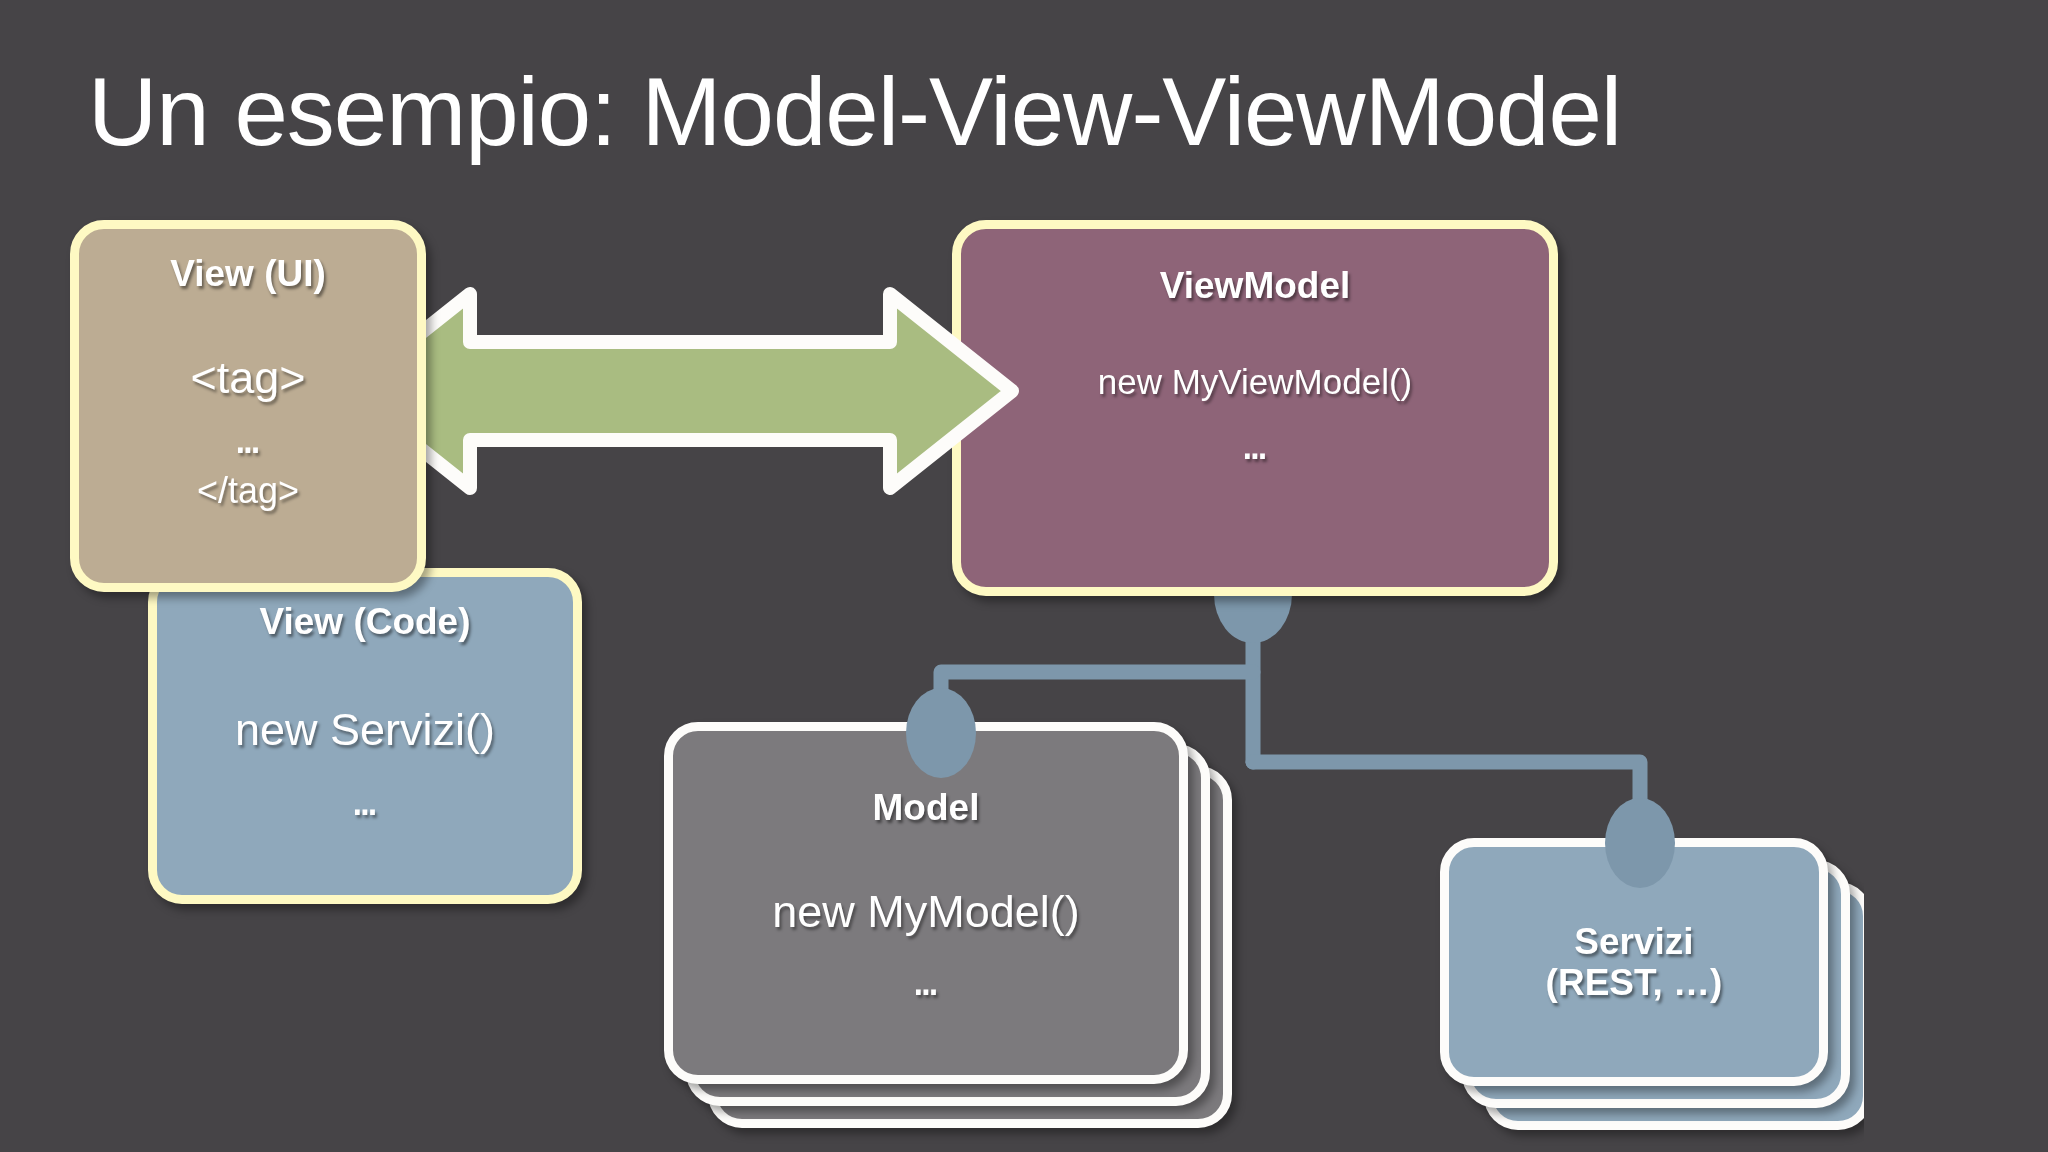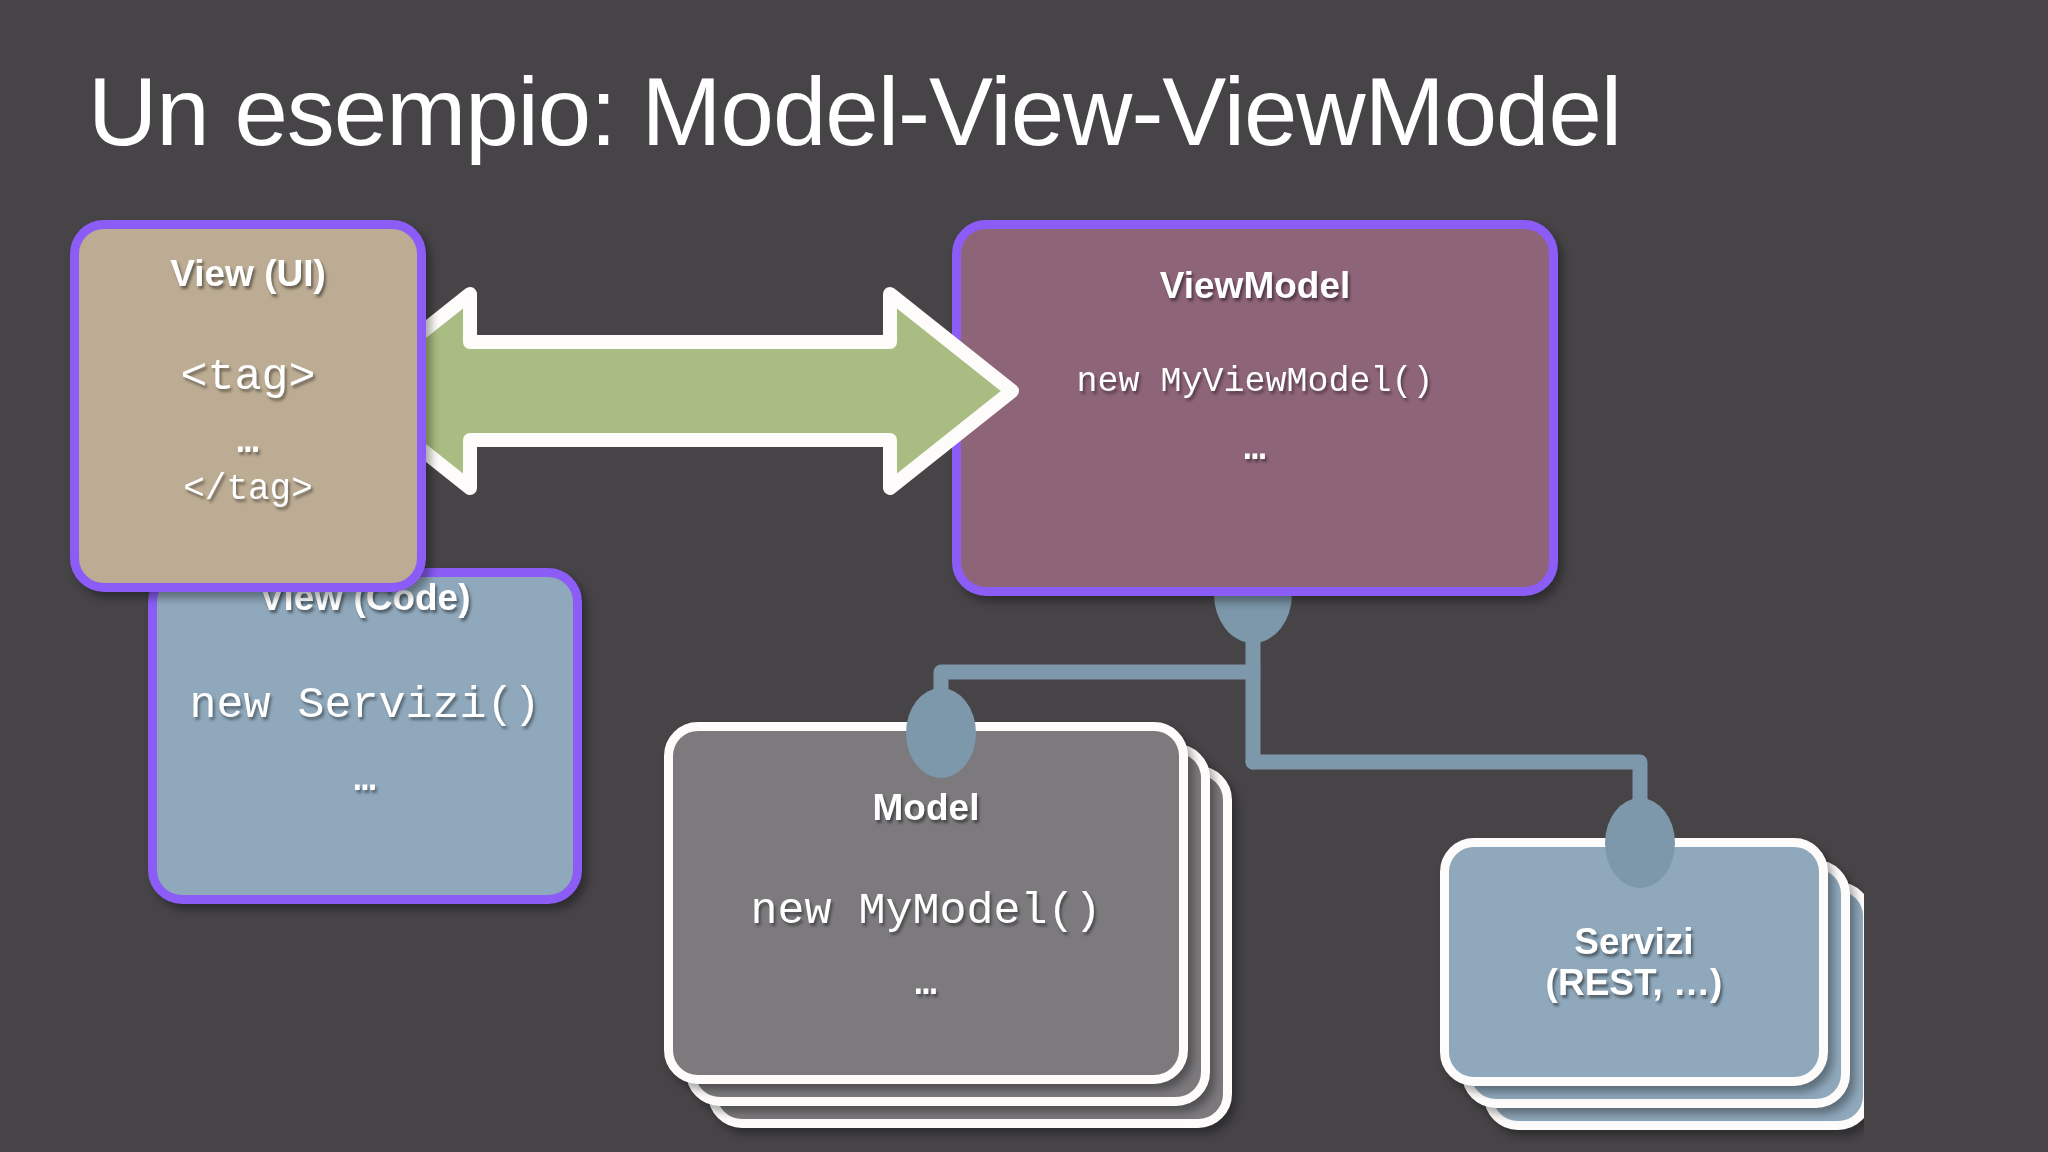--- a/index.html
+++ b/index.html
@@ -28,37 +28,37 @@
     color: #ffffff;
     letter-spacing: -1px;
     line-height: 1.08;
     white-space: nowrap;
   }
 
   
   .card {
     position: absolute;
     box-sizing: border-box;
-    border: 9px solid #8b5cf6;
+    border: 9px solid #fef9c3;
     border-radius: 34px;
     box-shadow: 5px 6px 9px rgba(0,0,0,0.35);
     display: flex;
     flex-direction: column;
     align-items: center;
   }
   .card-title {
     color: #ffffff;
     font-weight: bold;
     text-shadow: 2px 3px 3px rgba(0,0,0,0.45);
     text-align: center;
     line-height: 1.12;
   }
   .card-code {
     color: #ffffff;
-    font-family: Liberation Mono, monospace;
+    font-family: Liberation Sans, sans-serif;
     text-shadow: 2px 3px 3px rgba(0,0,0,0.40);
     text-align: right;
     letter-spacing: 0px;
   }
   .card-ellipsis {
     color: #ffffff;
     font-family: "DejaVu Sans Mono", "Liberation Mono", monospace;
     text-shadow: 2px 3px 3px rgba(0,0,0,0.40);
     text-align: center;
   }
@@ -79,21 +79,21 @@
 
   
   #view-code {
     left: 148px;
     top: 568px;
     width: 434px;
     height: 336px;
     background: #8fa8bb;
     z-index: 20;
   }
-  #view-code .card-title { font-size: 37px; }
+  #view-code .card-title { font-size: 37px; margin-top: 24px; }
   #view-code .card-code  { font-size: 45px; margin-top: 62px; }
   #view-code .card-ellipsis { font-size: 38px; margin-top: 24px; }
 
   
   #viewmodel {
     left: 952px;
     top: 220px;
     width: 606px;
     height: 376px;
     background: #8e6478;

